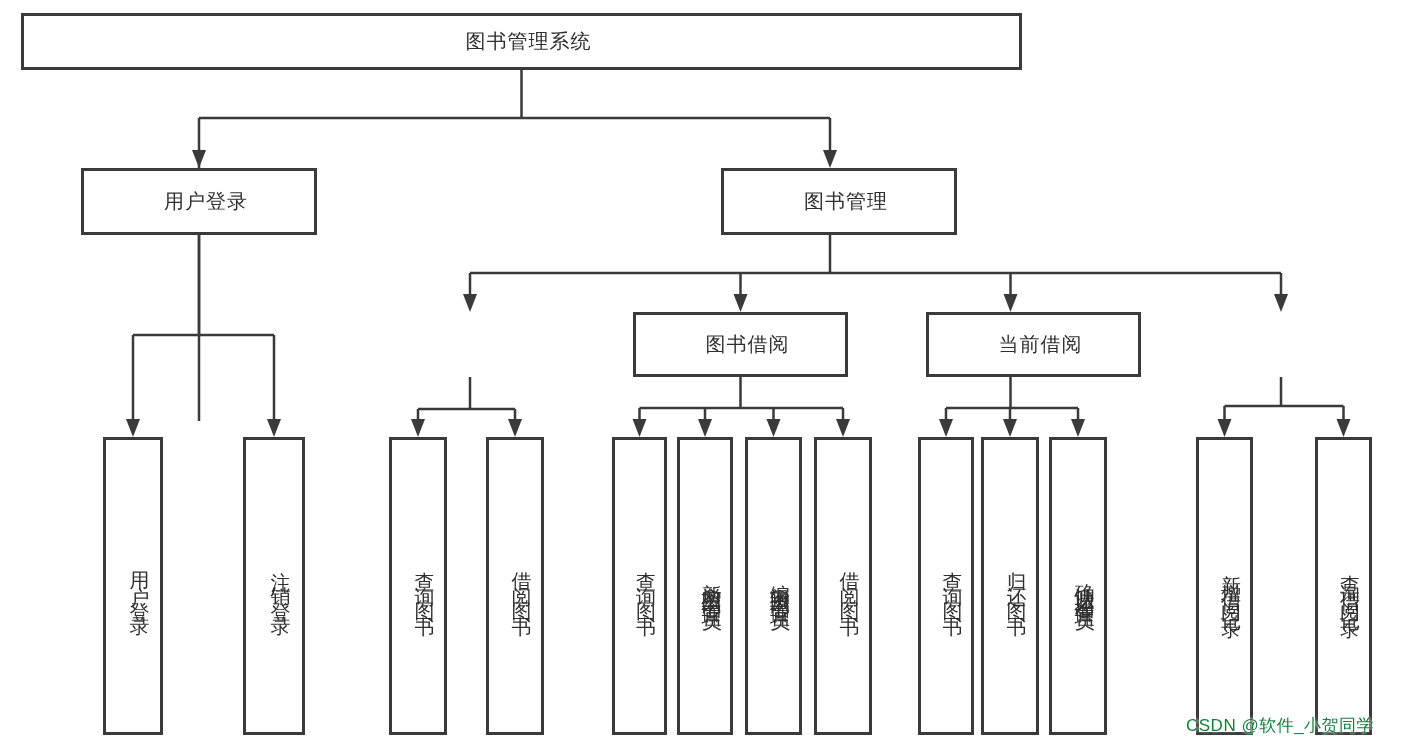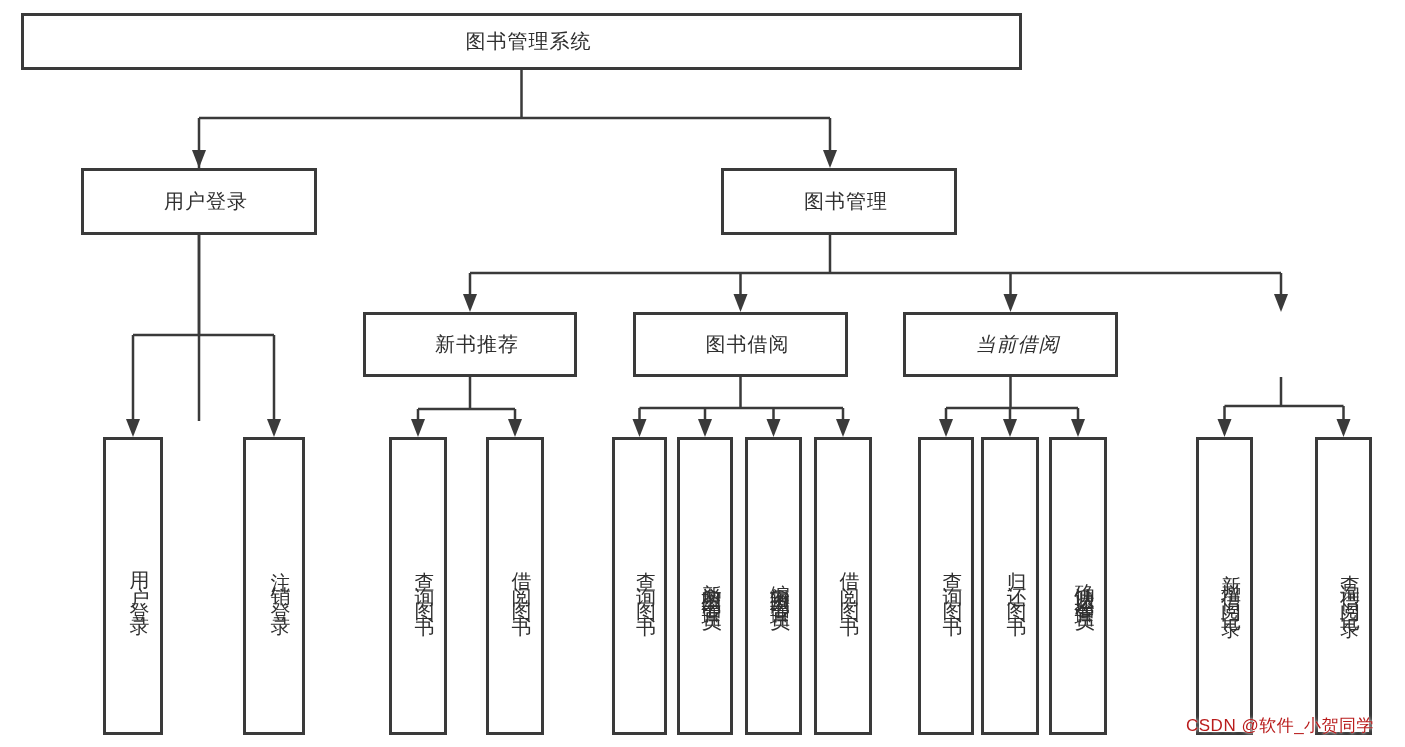--- a/index.html
+++ b/index.html
@@ -37,21 +37,21 @@
     text-orientation:mixed;
     font-size:20px;
     line-height:1;
     color:#2f2f2f;
     white-space:nowrap;
   }
   .watermark{
     position:absolute;
     left:1186px;top:714px;
     font-size:17px;
-    color:#b91c1c;
+    color:#15803d;
     letter-spacing:0.5px;
     white-space:nowrap;
     z-index:5;
     text-shadow:0 0 2px #ffffff, 0 0 4px #ffffff;
   }
 </style>
 </head>
 <body>
 
 <div id="canvas">
@@ -105,27 +105,24 @@
     <span class="h-label">图书管理系统</span>
   </div>
 
   <div class="node lvl2" style="left:81px;width:236px;">
     <span class="h-label">用户登录</span>
   </div>
   <div class="node lvl2" style="left:684px;width:236px;margin-left:37px;">
     <span class="h-label">图书管理</span>
   </div>
 
-  <div class="node lvl3" style="left:363px;width:214px;">
-    <span class="h-label">新书推荐</span>
-  </div>
   <div class="node lvl3" style="left:633px;width:215px;text-align:right;">
     <span class="h-label">图书借阅</span>
   </div>
-  <div class="node lvl3" style="left:903px;width:215px;font-style:italic;">
+  <div class="node lvl3" style="left:926px;width:215px;">
     <span class="h-label">当前借阅</span>
   </div>
 
   <div class="node leaf" style="left:103px;width:60px;">
     <span class="v-label" style="letter-spacing: 15px;">用户登录</span>
   </div>
   <div class="node leaf" style="left:243px;width:62px;">
     <span class="v-label" style="letter-spacing: 15px;">注销登录</span>
   </div>
   <div class="node leaf" style="left:389px;width:58px;">

